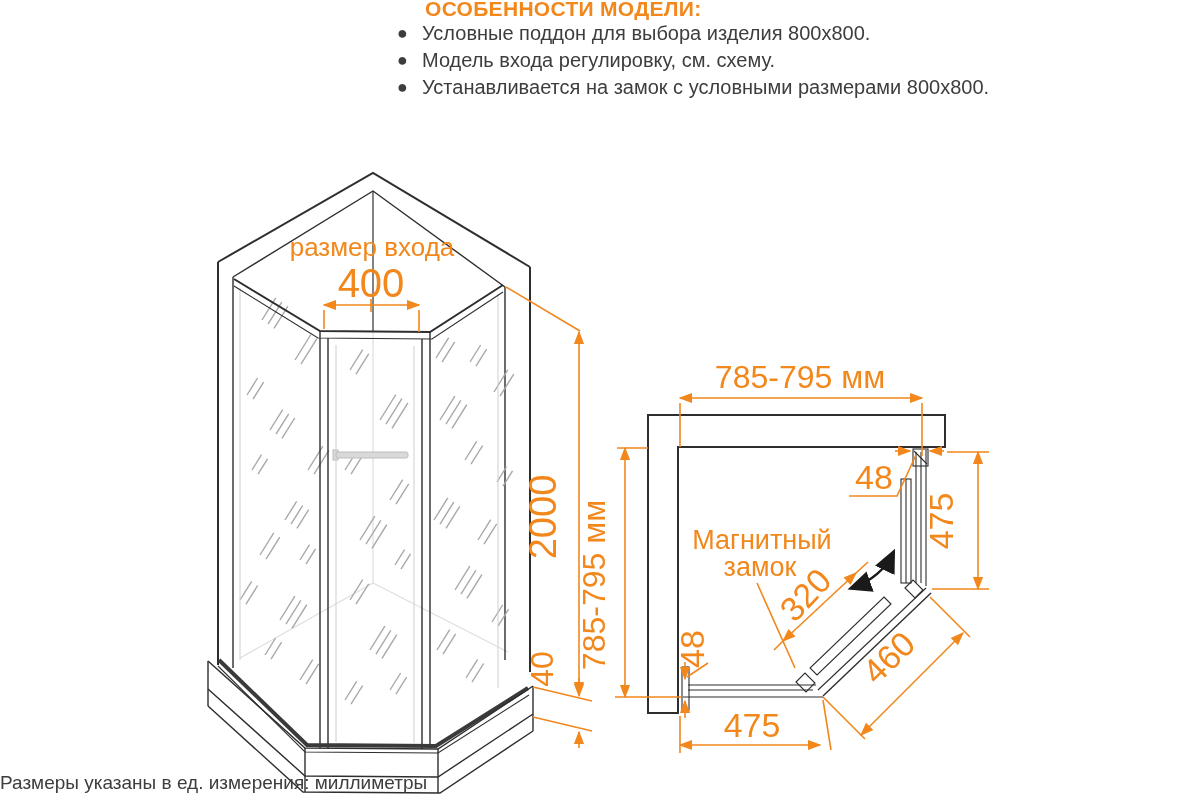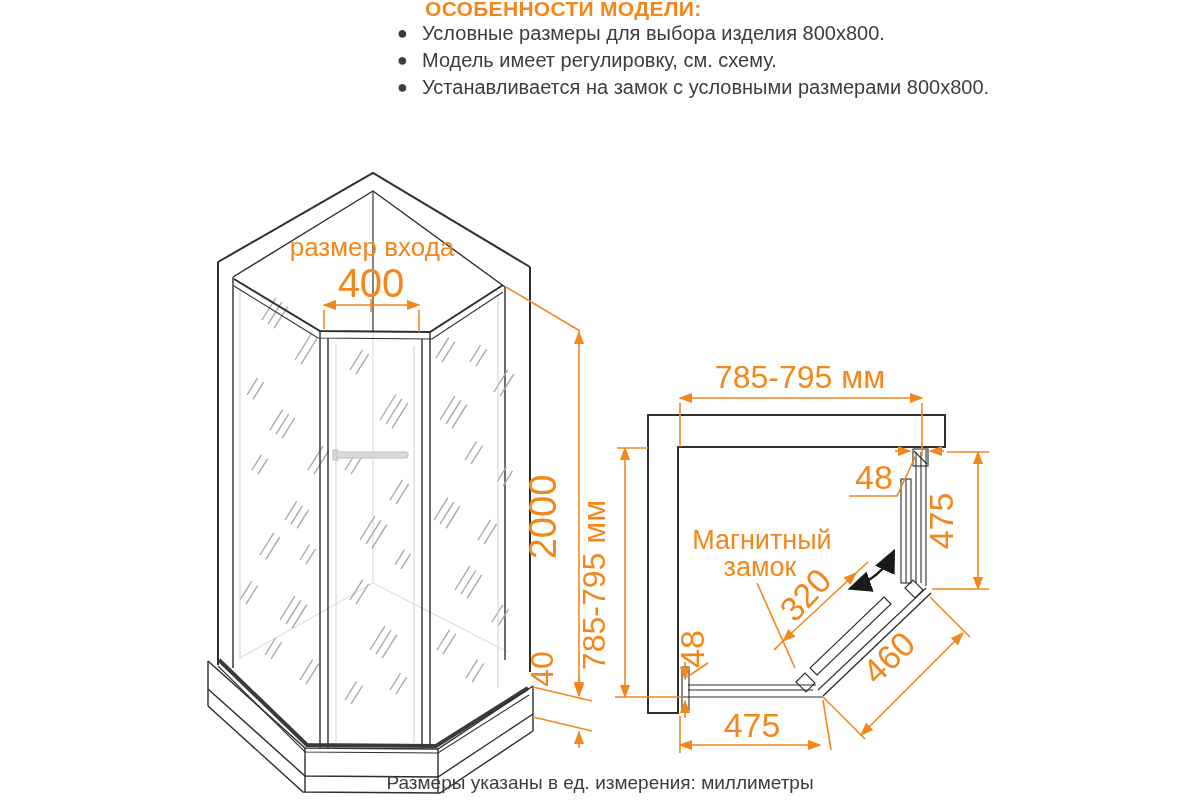--- a/index.html
+++ b/index.html
@@ -5,21 +5,21 @@
   html,body{margin:0;padding:0;background:#ffffff;}
   #page{position:relative;width:1200px;height:800px;background:#fff;overflow:hidden;
         font-family:"Liberation Sans",sans-serif;}
   
   #header{position:absolute;left:383px;top:-2px;width:640px;}
   #title{color:#f2871c;font-weight:bold;font-size:21px;letter-spacing:.3px;padding-left:42px;line-height:22px;}
   .bullet-row{display:flex;align-items:flex-start;color:#3d3d3d;font-size:20px;line-height:27px;}
   .dot{width:39px;text-align:center;flex:0 0 39px;font-size:18px;}
   .btxt{width:585px;}
   
-  #footer{position:absolute;left:0;top:772px;width:1200px;text-align:center;
+  #footer{position:absolute;left:0;top:772px;width:1200px;
           color:#3d3d3d;font-size:19px;}
   
   svg{position:absolute;overflow:visible;}
   .k  {stroke:#2e2e2e;fill:none;stroke-width:1.4;}
   .k2 {stroke:#2e2e2e;fill:none;stroke-width:2;}
   .kf {stroke:#2e2e2e;fill:#ffffff;stroke-width:2;}
   .kt {stroke:#2e2e2e;fill:none;stroke-width:1.1;}
   .sill{stroke:#3a3a3a;fill:none;stroke-width:4;}
   .lt {stroke:#cfcfcf;fill:none;stroke-width:1;}
   .ghost{stroke:#dedede;fill:none;stroke-width:1.2;}
@@ -31,25 +31,25 @@
 </style>
 </head>
 <body>
 
 <div id="page">
 
   <div id="header">
     <div id="title">ОСОБЕННОСТИ МОДЕЛИ:</div>
     <div class="bullet-row">
       <span class="dot">●</span>
-      <span class="btxt">Условные размеры для выбора изделия 800x800.</span>
+      <span class="btxt">Условные поддон для выбора изделия 800x800.</span>
     </div>
     <div class="bullet-row">
       <span class="dot">●</span>
-      <span class="btxt">Модель имеет регулировку, см. схему.</span>
+      <span class="btxt">Модель входа регулировку, см. схему.</span>
     </div>
     <div class="bullet-row">
       <span class="dot">●</span>
       <span class="btxt">Устанавливается на замок с условными размерами 800x800.</span>
     </div>
   </div>
 
   <svg id="iso" style="left:190px;top:158px" width="410" height="645" viewBox="190 158 410 645">
     <defs>
       <marker id="arL" viewBox="0 0 10 10" refX="9" refY="5" markerWidth="8.5" markerHeight="8.5" orient="auto-start-reverse">

